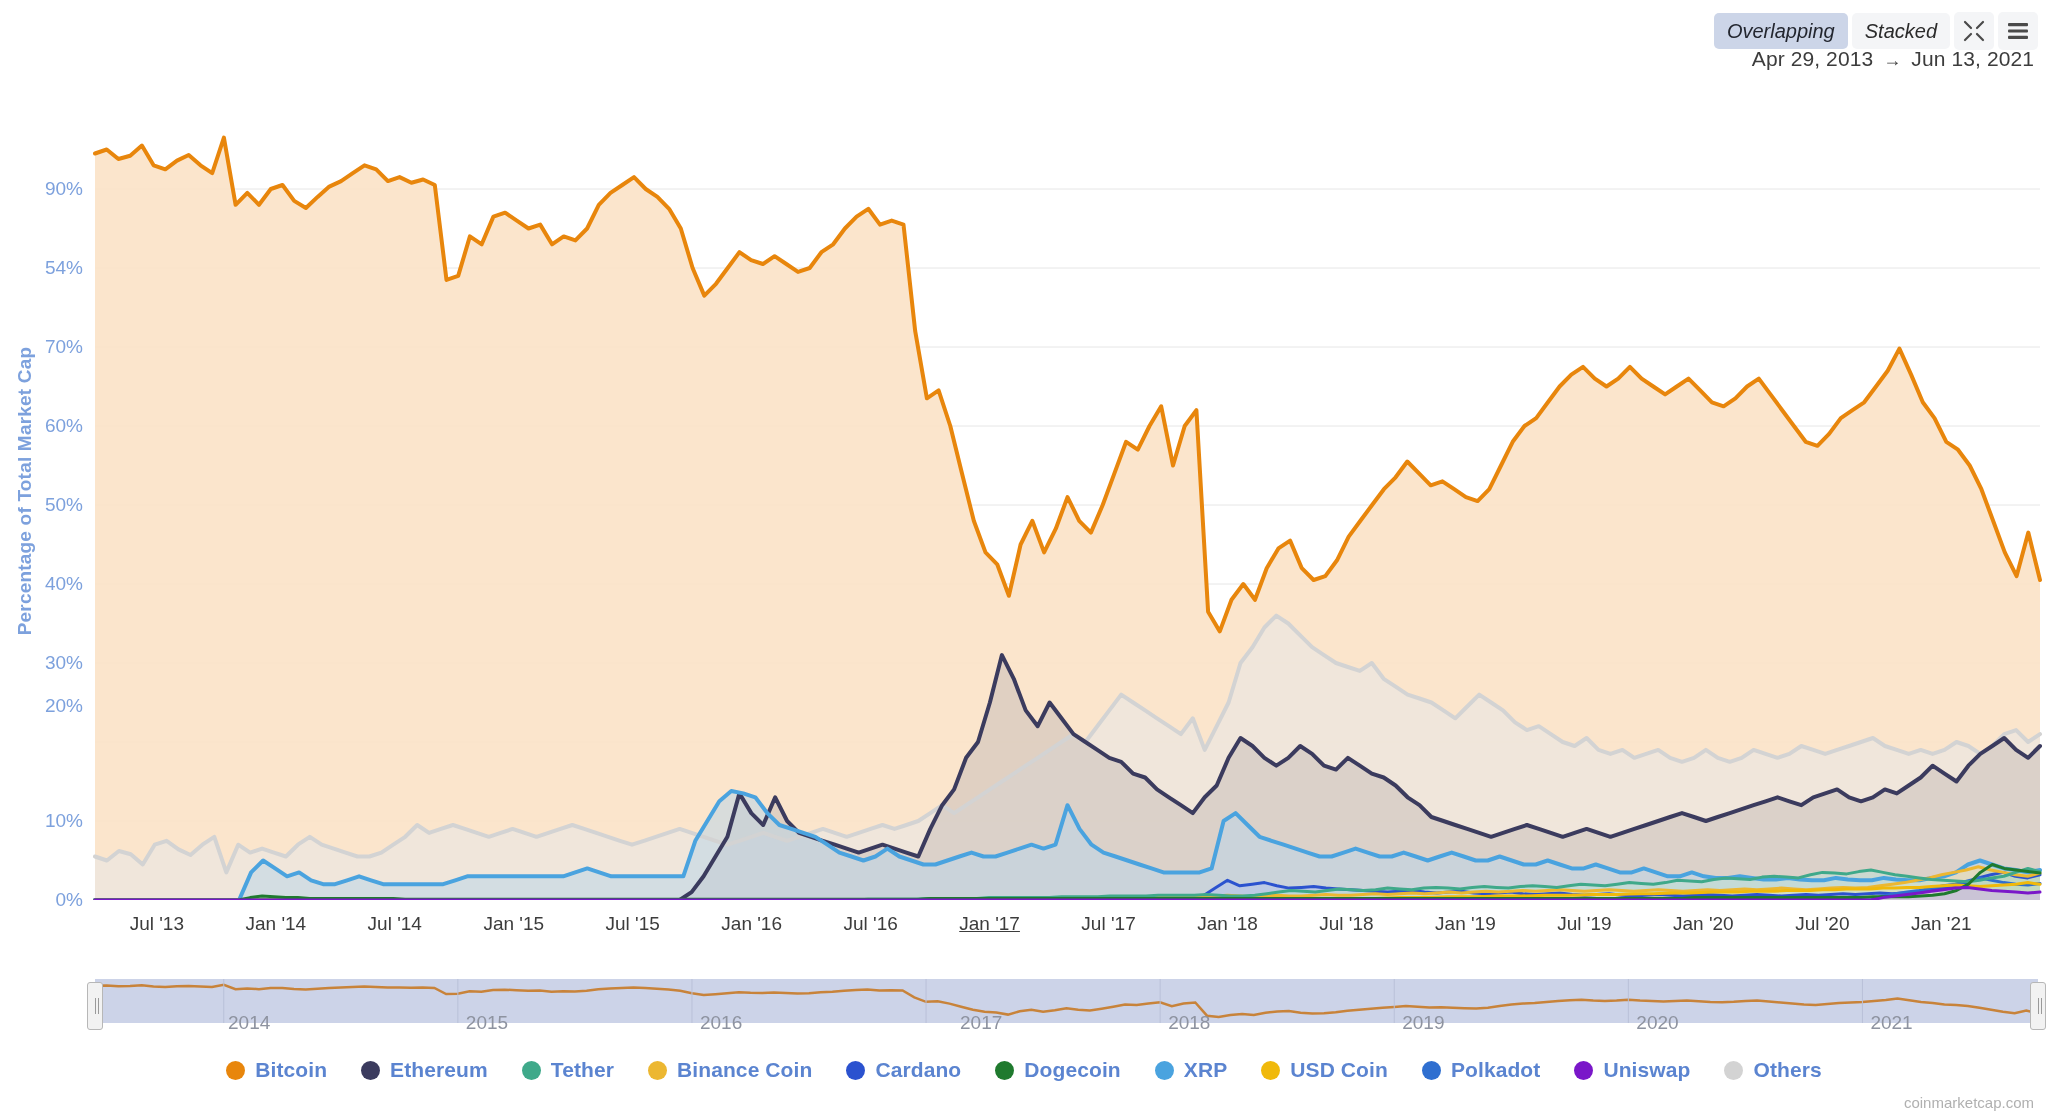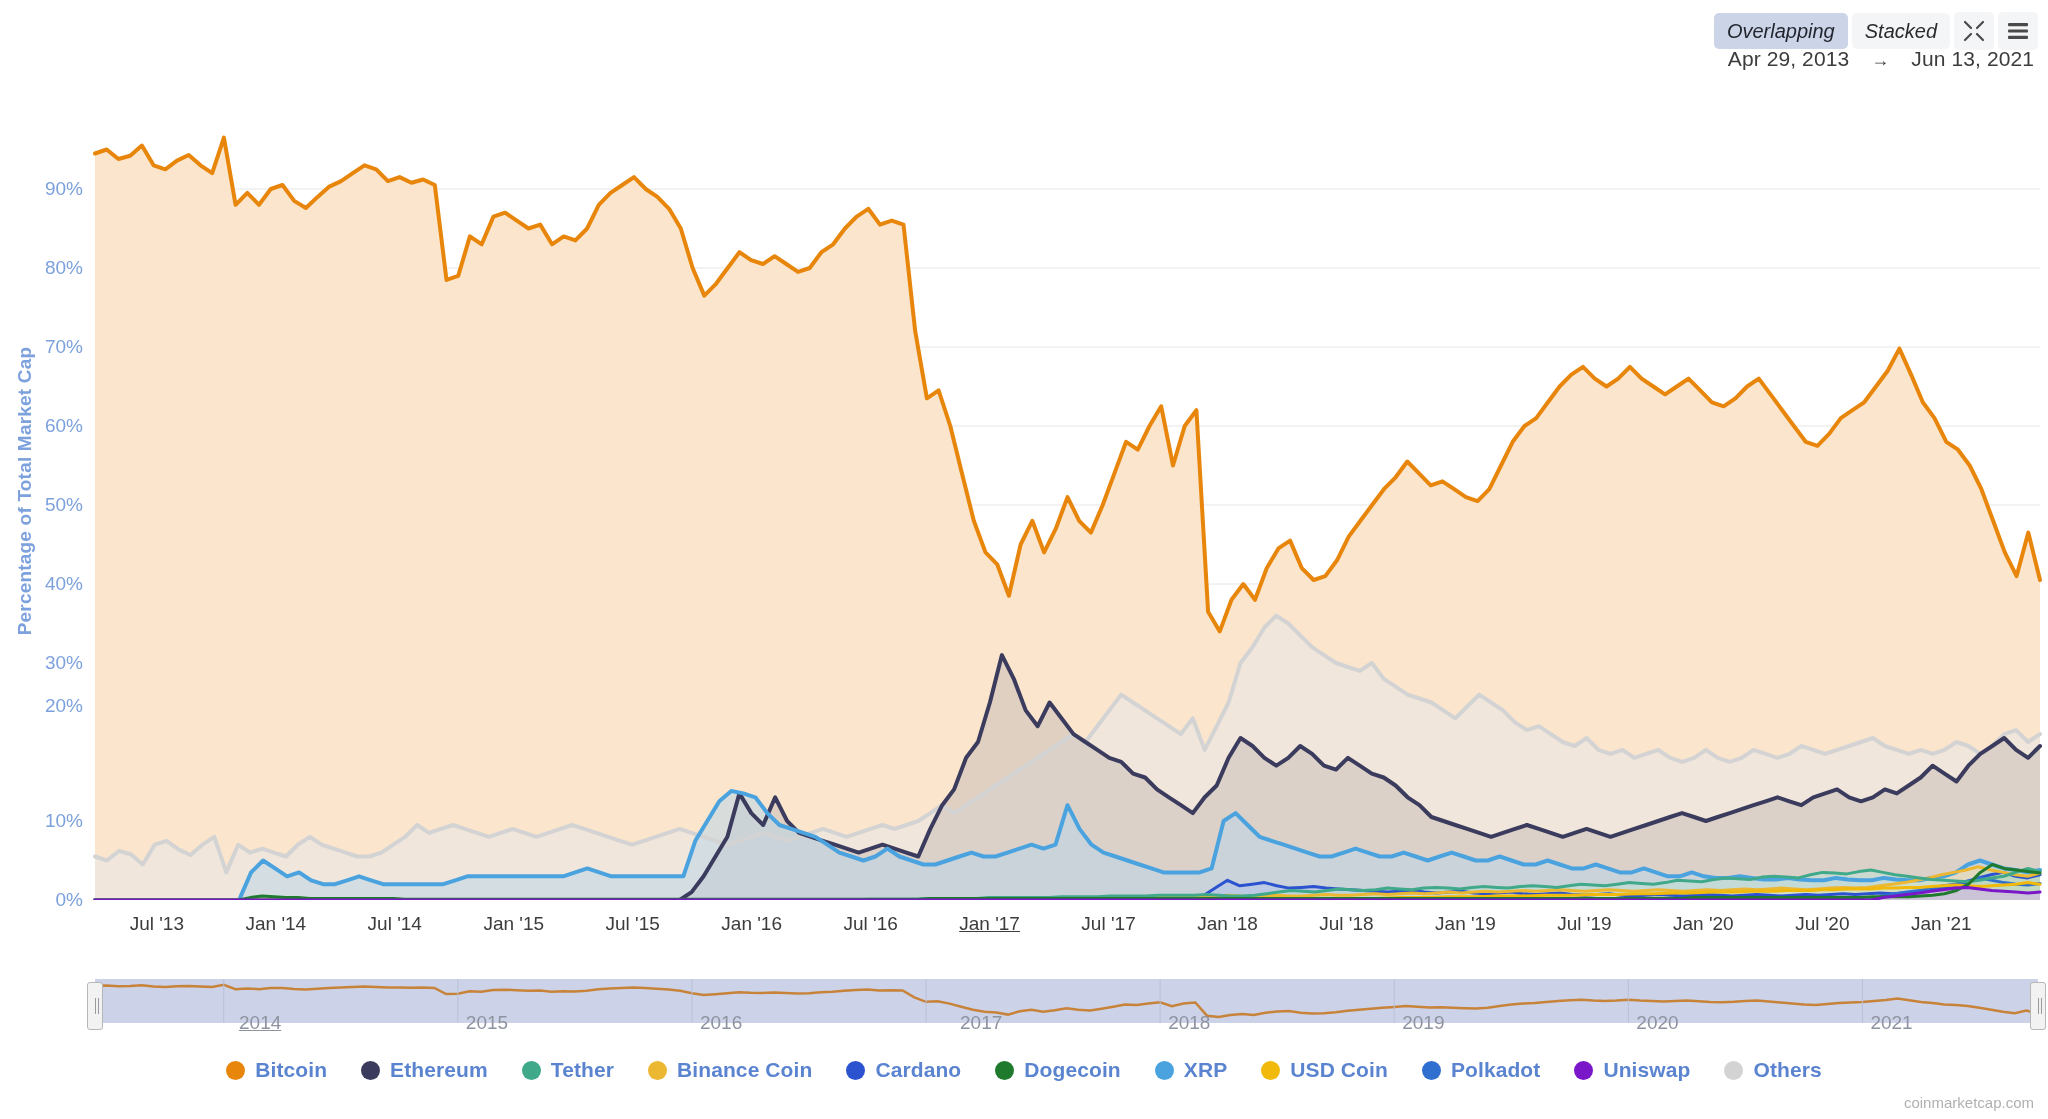--- a/index.html
+++ b/index.html
@@ -49,21 +49,21 @@
   }
   .icon-btn svg { display: block; }
 
   .date-range {
     position: absolute;
     top: 47px; right: 14px;
     font-size: 21px;
     color: #3c3c3c;
     letter-spacing: .1px;
     white-space: nowrap;
-    display: flex; align-items: flex-end; gap: 22px;
+    display: flex; align-items: flex-end; gap: 10px;
   }
   .date-range .arrow { color: #3c3c3c; font-size: 18px; }
 
   
   .zoom-row {
     position: absolute;
     top: 57px; left: 153px;
     display: flex; align-items: center; gap: 8px;
   }
   .zoom-label {
@@ -228,21 +228,21 @@
     <div class="axis-title">Percentage of Total Market Cap</div>
     <div class="ylabels" id="ylabels">
         <div class="ylabel" style="top: 790px;">0%</div>
         <div class="ylabel" style="top: 711px;">10%</div>
         <div class="ylabel" style="top: 596px;">20%</div>
         <div class="ylabel" style="top: 553px;">30%</div>
         <div class="ylabel" style="top: 474px;">40%</div>
         <div class="ylabel" style="top: 395px;">50%</div>
         <div class="ylabel" style="top: 316px;">60%</div>
         <div class="ylabel" style="top: 237px;">70%</div>
-        <div class="ylabel" style="top: 158px;">80%</div>
+        <div class="ylabel" style="top: 158px;">54%</div>
         <div class="ylabel" style="top: 79px;">90%</div>
       </div>
     <svg class="chart" id="chartsvg" width="2048" height="790">
         <line x1="95" x2="2040" y1="790" y2="790" stroke="#8f8fc8" stroke-width="2"></line>
         <line x1="95" x2="2040" y1="711" y2="711" stroke="#e6e6e6" stroke-width="1"></line>
         <line x1="95" x2="2040" y1="632" y2="632" stroke="#e6e6e6" stroke-width="1"></line>
         <line x1="95" x2="2040" y1="553" y2="553" stroke="#e6e6e6" stroke-width="1"></line>
         <line x1="95" x2="2040" y1="474" y2="474" stroke="#e6e6e6" stroke-width="1"></line>
         <line x1="95" x2="2040" y1="395" y2="395" stroke="#e6e6e6" stroke-width="1"></line>
         <line x1="95" x2="2040" y1="316" y2="316" stroke="#e6e6e6" stroke-width="1"></line>
@@ -315,21 +315,21 @@
         <line x1="128.75301204819277" x2="128.75301204819277" y1="4" y2="48" stroke="#b9c0d8" stroke-width="1"></line>
         <line x1="362.84939759036143" x2="362.84939759036143" y1="4" y2="48" stroke="#b9c0d8" stroke-width="1"></line>
         <line x1="596.94578313253" x2="596.94578313253" y1="4" y2="48" stroke="#b9c0d8" stroke-width="1"></line>
         <line x1="831.0421686746987" x2="831.0421686746987" y1="4" y2="48" stroke="#b9c0d8" stroke-width="1"></line>
         <line x1="1065.1385542168673" x2="1065.1385542168673" y1="4" y2="48" stroke="#b9c0d8" stroke-width="1"></line>
         <line x1="1299.2349397590358" x2="1299.2349397590358" y1="4" y2="48" stroke="#b9c0d8" stroke-width="1"></line>
         <line x1="1533.3313253012047" x2="1533.3313253012047" y1="4" y2="48" stroke="#b9c0d8" stroke-width="1"></line>
         <line x1="1767.4277108433732" x2="1767.4277108433732" y1="4" y2="48" stroke="#b9c0d8" stroke-width="1"></line>
       </svg>
     <div class="nav-years" id="navyears">
-        <div class="nav-year" style="left: 144px; text-decoration: underline;">2014</div>
+        <div class="nav-year" style="left: 133px;">2014</div>
         <div class="nav-year" style="left: 370.849px;">2015</div>
         <div class="nav-year" style="left: 604.946px;">2016</div>
         <div class="nav-year" style="left: 865px; text-align: right;">2017</div>
         <div class="nav-year" style="left: 1073.14px;">2018</div>
         <div class="nav-year" style="left: 1307.23px;">2019</div>
         <div class="nav-year" style="left: 1541.33px;">2020</div>
         <div class="nav-year" style="left: 1775.43px;">2021</div>
       </div>
     <div class="nav-handle" style="left:-8px"></div>
     <div class="nav-handle" style="left:1935px"></div>

